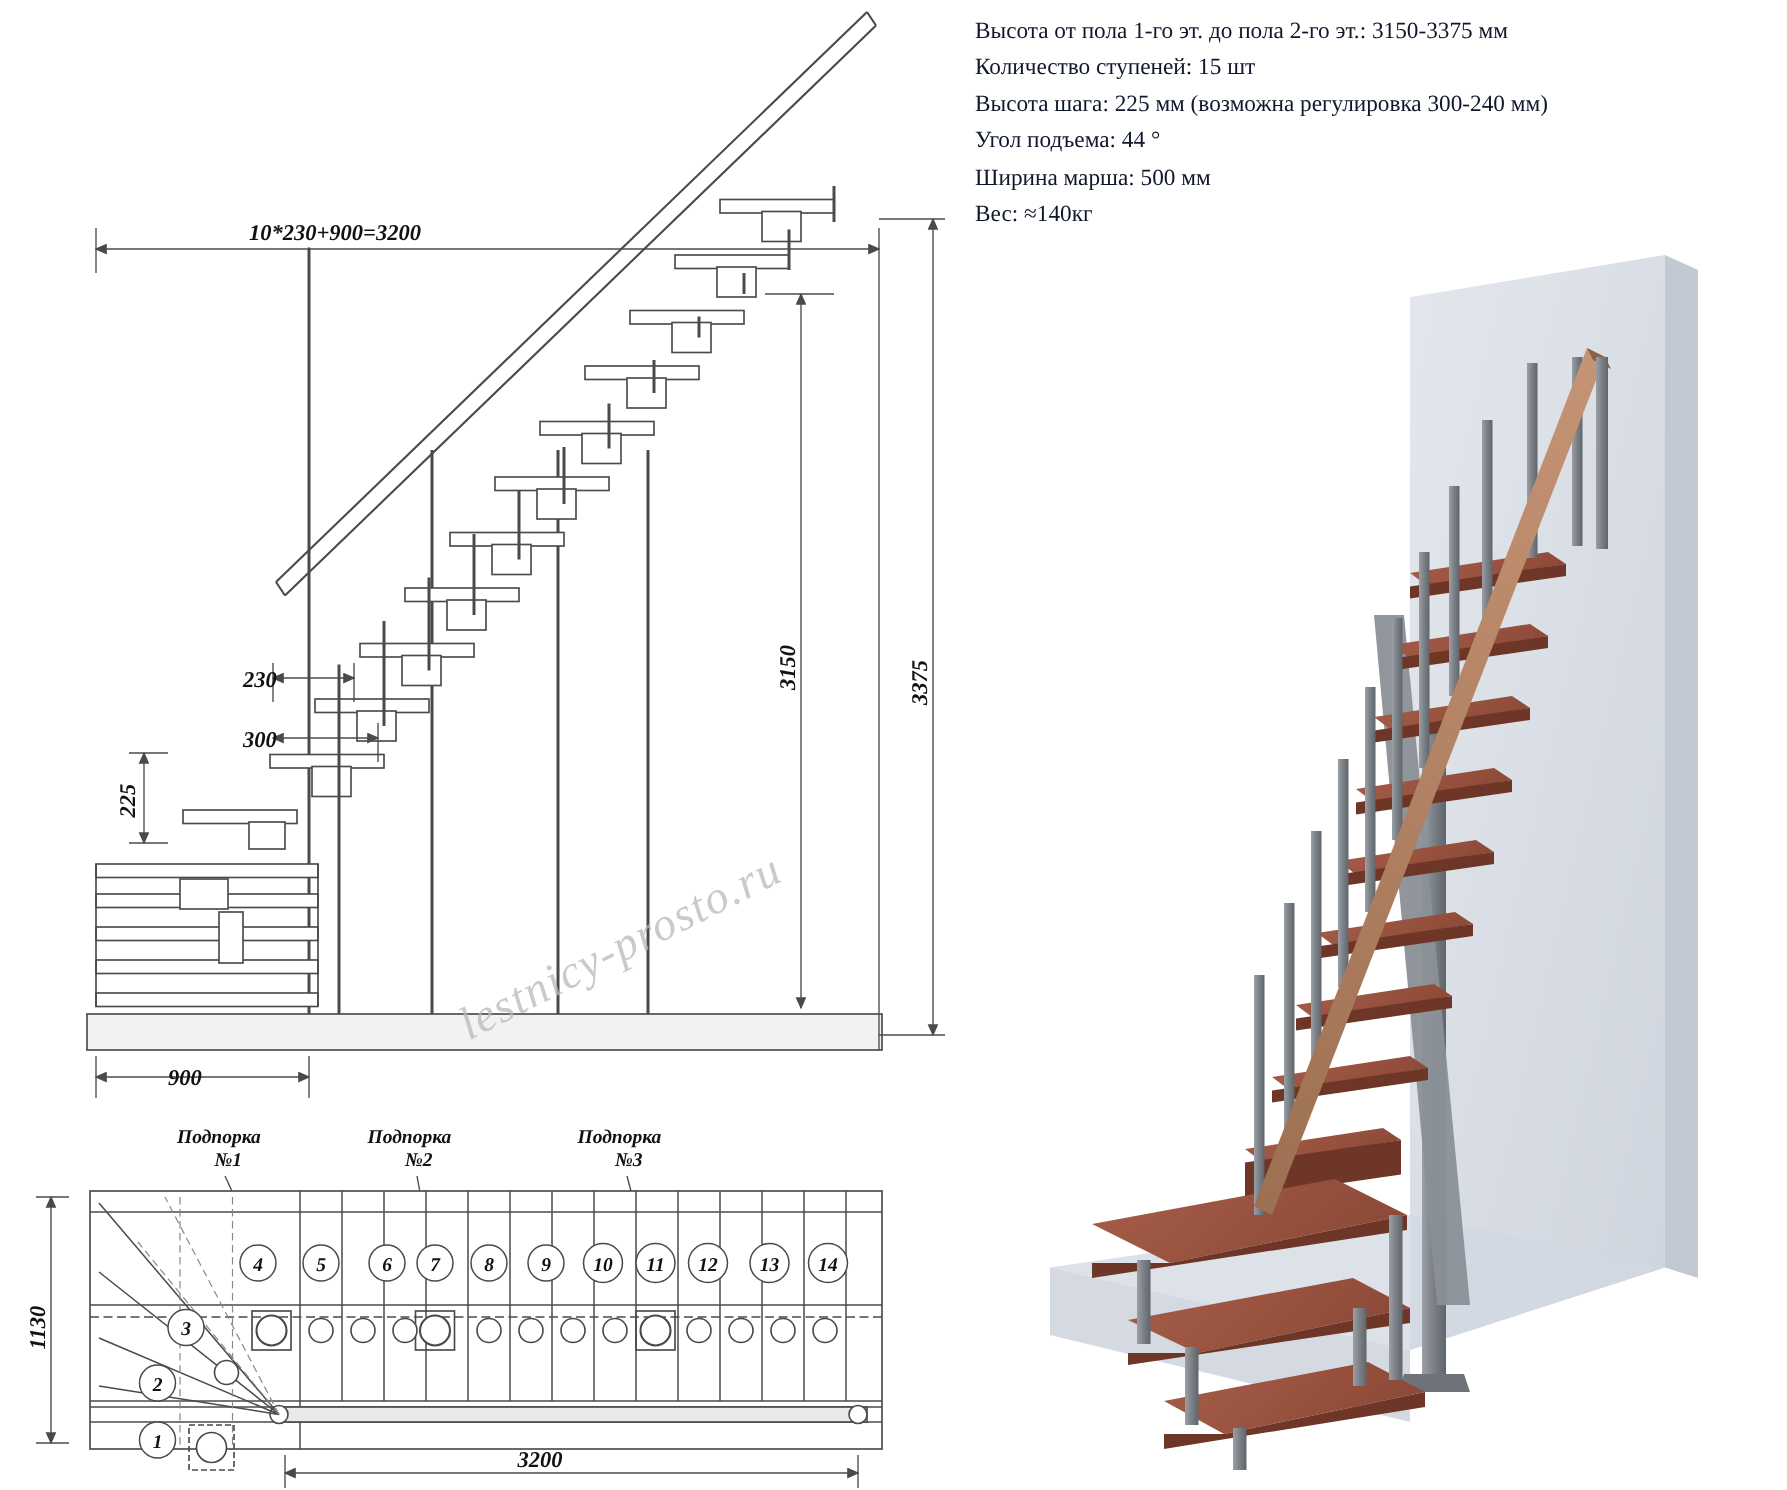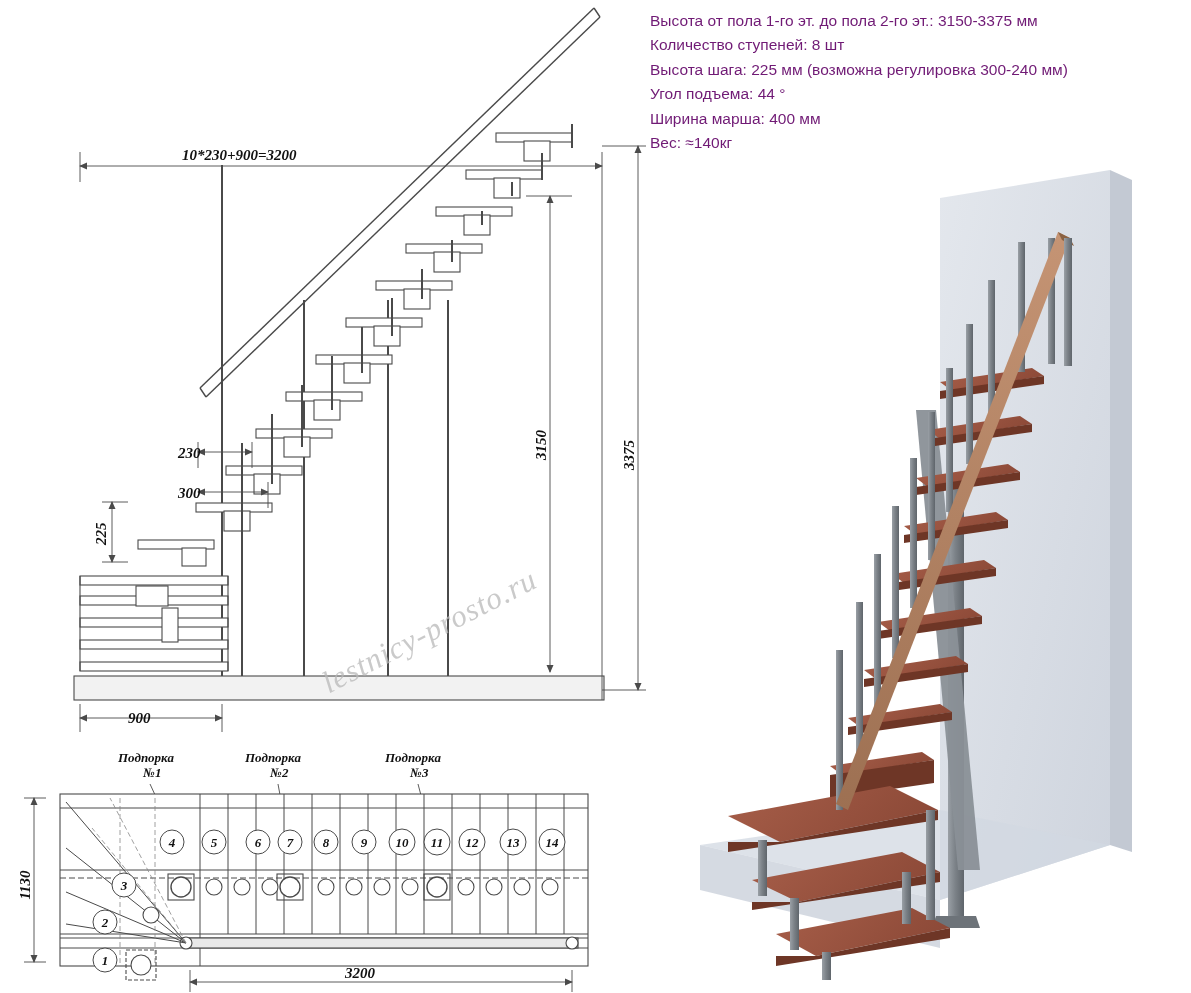--- a/index.html
+++ b/index.html
@@ -17,30 +17,31 @@
   }
 
   
   #spec-list {
     position: absolute;
     left: 650px; top: 8px;
     width: 535px;
   }
   .spec-row {
     font-size: 15.5px;
-    color: #701a75;
+    color: #0f172a;
     line-height: 1.0;
     padding: 4.5px 0 4.5px 0;
     white-space: nowrap;
+    font-family: Liberation Serif, serif;
   }
 
   
   #elevation {
     position: absolute;
-    left: 16px; top: 0px;
+    left: 0px; top: 0px;
     width: 650px; height: 750px;
   }
   #plan {
     position: absolute;
     left: 0px; top: 742px;
     width: 650px; height: 258px;
   }
   #render3d {
     position: absolute;
     left: 640px; top: 110px;
@@ -80,24 +81,24 @@
     letter-spacing: 1px;
   }
 </style>
 </head>
 <body>
 
 <div id="page">
 
   <div id="spec-list">
     <div class="spec-row">Высота от пола 1-го эт. до пола 2-го эт.: 3150-3375 мм</div>
-    <div class="spec-row">Количество ступеней: 8 шт</div>
+    <div class="spec-row">Количество ступеней: 15 шт</div>
     <div class="spec-row">Высота шага: 225 мм (возможна регулировка 300-240 мм)</div>
     <div class="spec-row">Угол подъема: 44 °</div>
-    <div class="spec-row">Ширина марша: 400 мм</div>
+    <div class="spec-row">Ширина марша: 500 мм</div>
     <div class="spec-row">Вес: ≈140кг</div>
   </div>
 
   <div id="elevation">
     <svg width="650" height="750" viewBox="0 0 650 750">
       <defs>
         <marker id="arrEnd" markerWidth="9" markerHeight="9" refX="8" refY="4" orient="auto">
           <path d="M0,0 L9,4 L0,8 z" fill="#4a4a4a"></path>
         </marker>
         <marker id="arrStart" markerWidth="9" markerHeight="9" refX="1" refY="4" orient="auto">

